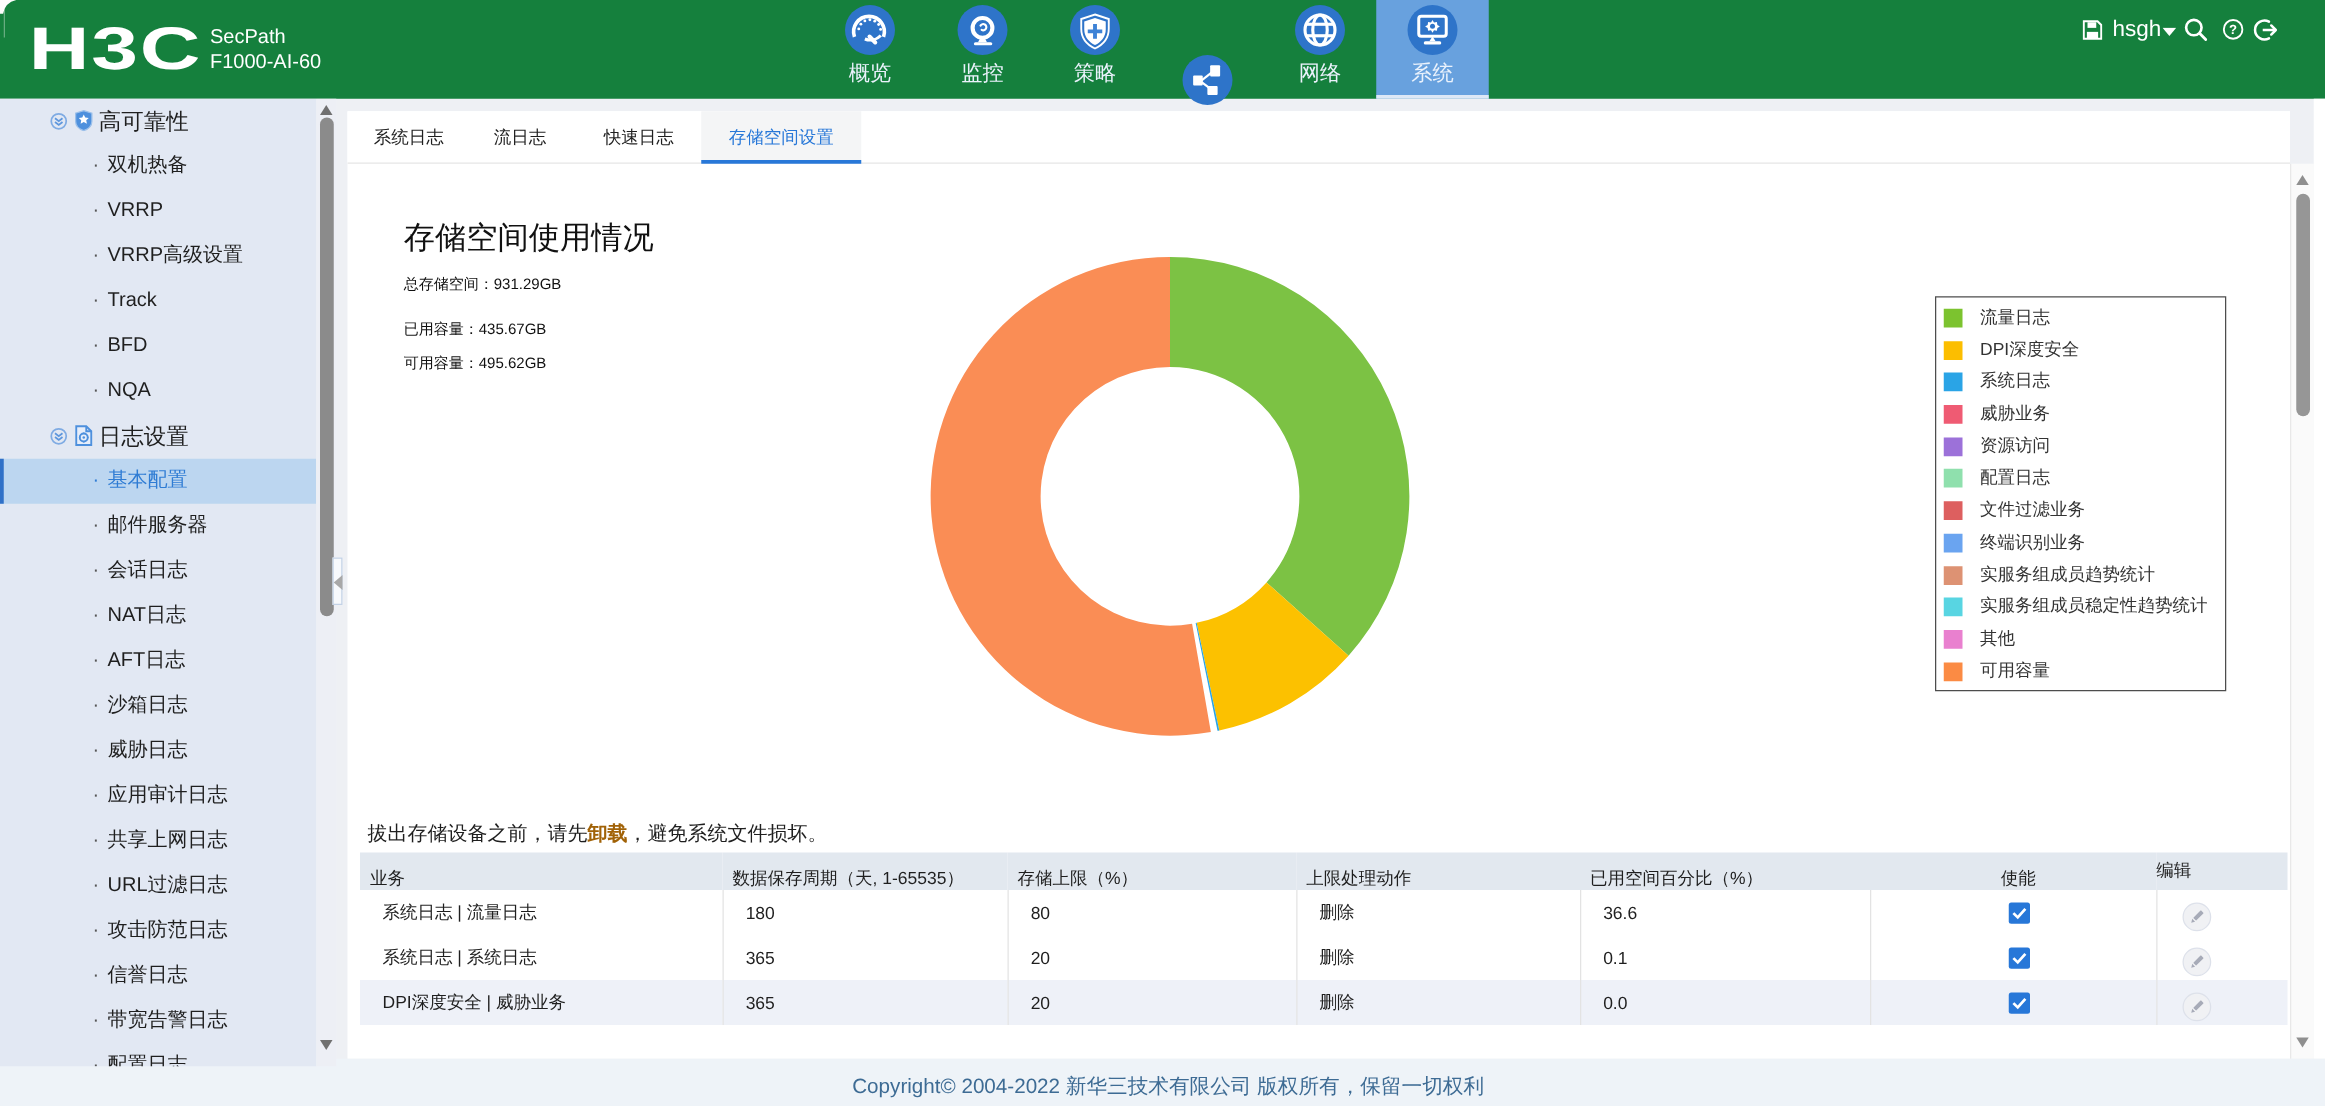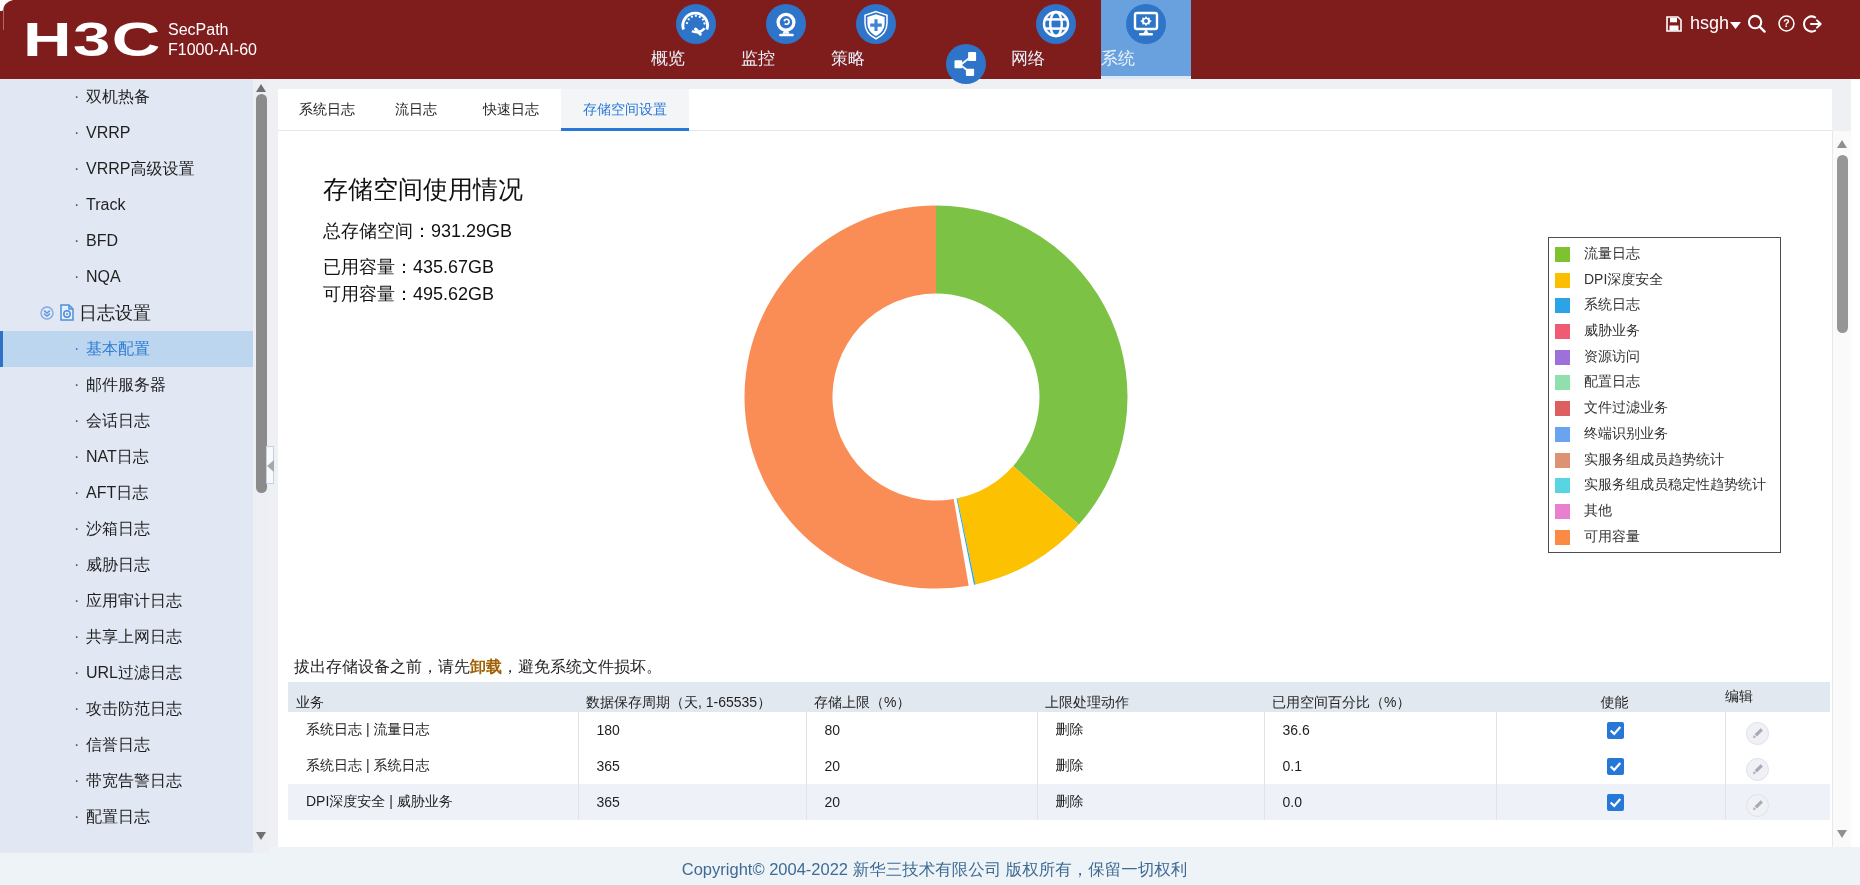--- a/index.html
+++ b/index.html
@@ -1,22 +1,22 @@
 <!DOCTYPE html>
 <html><head>
 <meta charset="utf-8">
 <style>
 * { margin:0; padding:0; box-sizing:border-box; }
 html,body { width:1860px; height:885px; overflow:hidden; font-family:"Liberation Sans",sans-serif; background:#eef0f4; }
 
-.header { position:absolute; left:0; top:0; width:1860px; height:79px; background:#7f1d1d; }
+.header { position:absolute; left:0; top:0; width:1860px; height:79px; background:#15803d; }
 .logo { position:absolute; left:23px; top:12px; color:#fff; font-weight:bold; font-size:48px; letter-spacing:1px; transform:scaleX(1.40); transform-origin:left; }
 .devname { position:absolute; left:168px; top:20px; color:#fff; font-size:16px; line-height:20px; }
 .nav { position:absolute; left:651px; top:0; height:79px; }
-.navitem { position:absolute; top:0; width:90px; height:79px; text-align:left; }
+.navitem { position:absolute; top:0; width:90px; height:79px; text-align:center; }
 .navitem.active { background:#68a1de; }
 .navitem.active::after { content:""; position:absolute; left:0; bottom:0; width:90px; height:3px; background:#dde8f6; }
 .navcirc { position:absolute; left:25px; top:4px; width:40px; height:40px; border-radius:50%; background:#2e74c9; }
 .navcirc svg { position:absolute; left:0; top:0; }
 .navlabel { position:absolute; left:0; top:47px; width:90px; color:#eaf2fc; font-size:17px; }
 .chev { position:absolute; left:40px; top:11px; }
 .ticon { position:absolute; left:59px; top:9px; }
 .hdr-right { position:absolute; left:1666px; top:0; height:45px; color:#fff; }
 .hdr-right svg { position:absolute; }
 .uname { position:absolute; top:13px; font-size:18px; color:#fff; }
@@ -32,21 +32,21 @@
 .mi.sel .bullet { color:#2f7cd4; left:71px; }
 .sbscroll { position:absolute; left:253px; top:79px; width:16px; height:774px; background:#edeff5; z-index:6; }
 .sbthumb { position:absolute; left:3px; top:15px; width:11px; height:399px; background:#8b8b8b; border-radius:6px; }
 .collapse { position:absolute; left:266px; top:446px; width:8px; height:38px; background:#f7f9fc; border:1px solid #c3d2e6; z-index:7; }
 
 .main { position:absolute; left:278px; top:89px; width:1554px; height:758px; background:#fff; }
 .tabbar { position:absolute; left:0; top:0; width:1554px; height:42px; background:#fff; border-bottom:1px solid #e6e6e6; }
 .tab { position:absolute; top:0; height:42px; line-height:40px; font-size:14px; color:#1f1f1f; }
 .tab.active { background:#f4f5f6; color:#2878d8; border-bottom:3px solid #2878d8; }
 .title { position:absolute; left:45px; top:84px; font-size:25px; color:#111; }
-.stat { position:absolute; left:45px; font-size:18px; color:#111; }
+.stat { position:absolute; left:45px; font-size:12px; color:#111; }
 
 .legend { position:absolute; left:1270px; top:148px; width:233px; height:316px; border:1px solid #4d4d4d; background:#fff; padding:4px 0 0 6px; }
 .li { position:relative; height:25.7px; }
 .li .sw { position:absolute; left:0px; top:5px; width:15px; height:15px; }
 .li .lt { position:absolute; left:29px; top:3px; font-size:14px; color:#333; }
 
 .note { position:absolute; left:16px; top:568px; font-size:16px; color:#1f1f1f; }
 .note b { color:#a16207; }
 table.tbl { position:absolute; left:10px; top:593px; width:1542px; border-collapse:collapse; font-size:14px; color:#1f1f1f; }
 table.tbl th { background:#e2e8ef; font-weight:normal; text-align:left; height:25px; padding:12px 0 0 8px; }
@@ -175,20 +175,31 @@
         <text x="10.5" y="15.3" font-size="13" font-weight="bold" fill="#fff" text-anchor="middle" font-family="Liberation Sans">?</text>
       </svg>
     <svg style="left:136px;top:14px;" width="20" height="20" viewBox="0 0 22 21">
         <path d="M14.5 3.2 A8.3 8.3 0 1 0 14.5 17.8" fill="none" stroke="#fff" stroke-width="2.2" stroke-linecap="round"></path>
         <line x1="9" y1="10.5" x2="19" y2="10.5" stroke="#fff" stroke-width="2.2"></line>
         <path d="M16.5 6.5 L20.5 10.5 L16.5 14.5" fill="none" stroke="#fff" stroke-width="2.2" stroke-linejoin="round" stroke-linecap="round"></path>
       </svg>
   </div>
 </div>
 <div class="sidebar" id="sidebar">
+<div class="mi">
+      <svg class="chev" width="14" height="14" viewBox="0 0 14 14">
+        <circle cx="7" cy="7" r="6" fill="none" stroke="#7fabe3" stroke-width="1.4"></circle>
+        <path d="M4 4.6 L7 7 L10 4.6 M4 7.6 L7 10 L10 7.6" fill="none" stroke="#5e97dd" stroke-width="1.4"></path>
+      </svg>
+      <svg class="ticon" width="16" height="17" viewBox="0 0 16 17">
+        <path d="M8 0.5 L14.5 2.5 V9 C14.5 13 11 15.5 8 16.5 C5 15.5 1.5 13 1.5 9 V2.5 Z" fill="#4e90dd" stroke="#9cc0ea" stroke-width="1"></path>
+        <path d="M8 3.5 L9.2 6 L12 6.3 L10 8.2 L10.5 11 L8 9.6 L5.5 11 L6 8.2 L4 6.3 L6.8 6 Z" fill="#fff"></path>
+      </svg>
+      <span class="txt1">高可靠性</span>
+    </div>
 <div class="mi">
       <span class="bullet">·</span>
       <span class="txt2">双机热备</span>
     </div>
 <div class="mi">
       <span class="bullet">·</span>
       <span class="txt2">VRRP</span>
     </div>
 <div class="mi">
       <span class="bullet">·</span>

